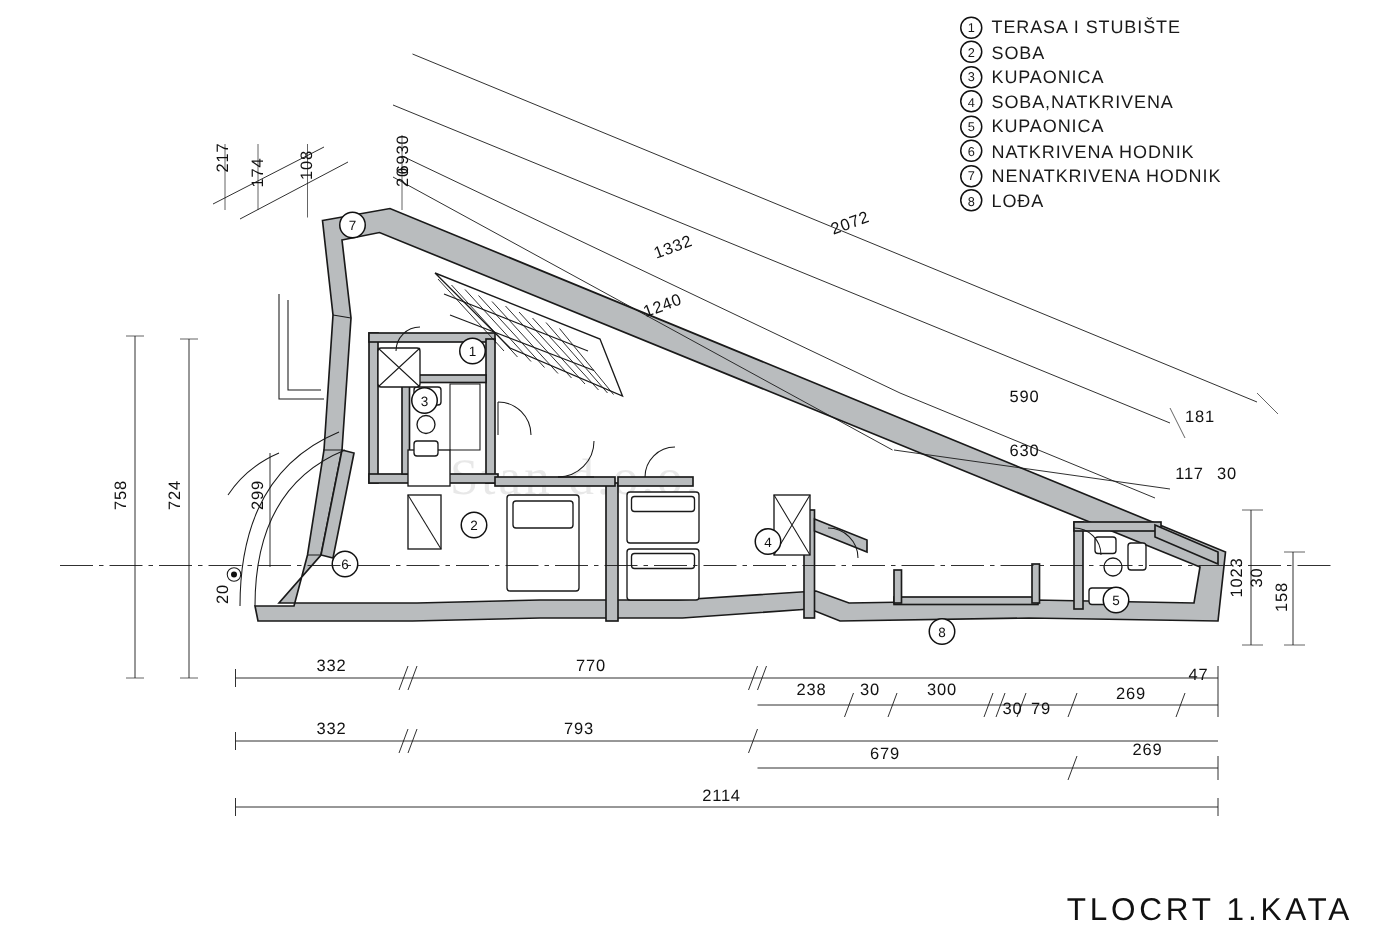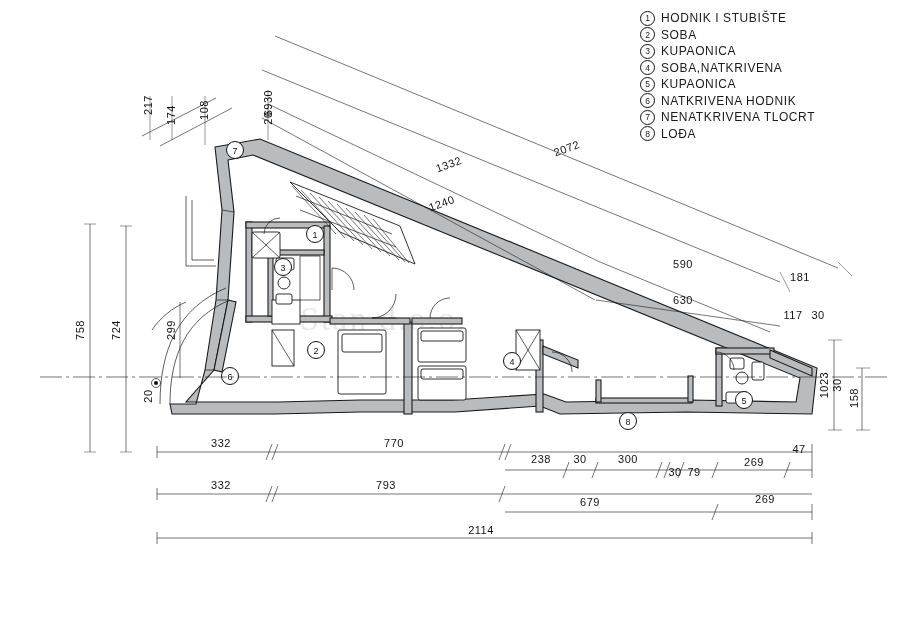--- a/index.html
+++ b/index.html
@@ -372,21 +372,21 @@
         <text class="dim" x="590" y="506" text-anchor="middle">679</text>
         <text class="dim" x="765" y="503" text-anchor="middle">269</text>
         <text class="dim" x="481" y="534" text-anchor="middle">2114</text>
       </g>
 
   </svg>
 
   <div class="legend">
     <div class="legend-item">
       <span class="legend-num">1</span>
-      <span>HODNIK I STUBIŠTE</span>
+      <span>TERASA I STUBIŠTE</span>
     </div>
     <div class="legend-item">
       <span class="legend-num">2</span>
       <span>SOBA</span>
     </div>
     <div class="legend-item">
       <span class="legend-num">3</span>
       <span>KUPAONICA</span>
     </div>
     <div class="legend-item">
@@ -396,22 +396,23 @@
     <div class="legend-item">
       <span class="legend-num">5</span>
       <span>KUPAONICA</span>
     </div>
     <div class="legend-item">
       <span class="legend-num">6</span>
       <span>NATKRIVENA HODNIK</span>
     </div>
     <div class="legend-item">
       <span class="legend-num">7</span>
-      <span>NENATKRIVENA TLOCRT</span>
+      <span>NENATKRIVENA HODNIK</span>
     </div>
     <div class="legend-item">
       <span class="legend-num">8</span>
       <span>LOĐA</span>
     </div>
   </div>
 
+  <div class="title">TLOCRT 1.KATA</div>
 
 </div>
 
 </body></html>

